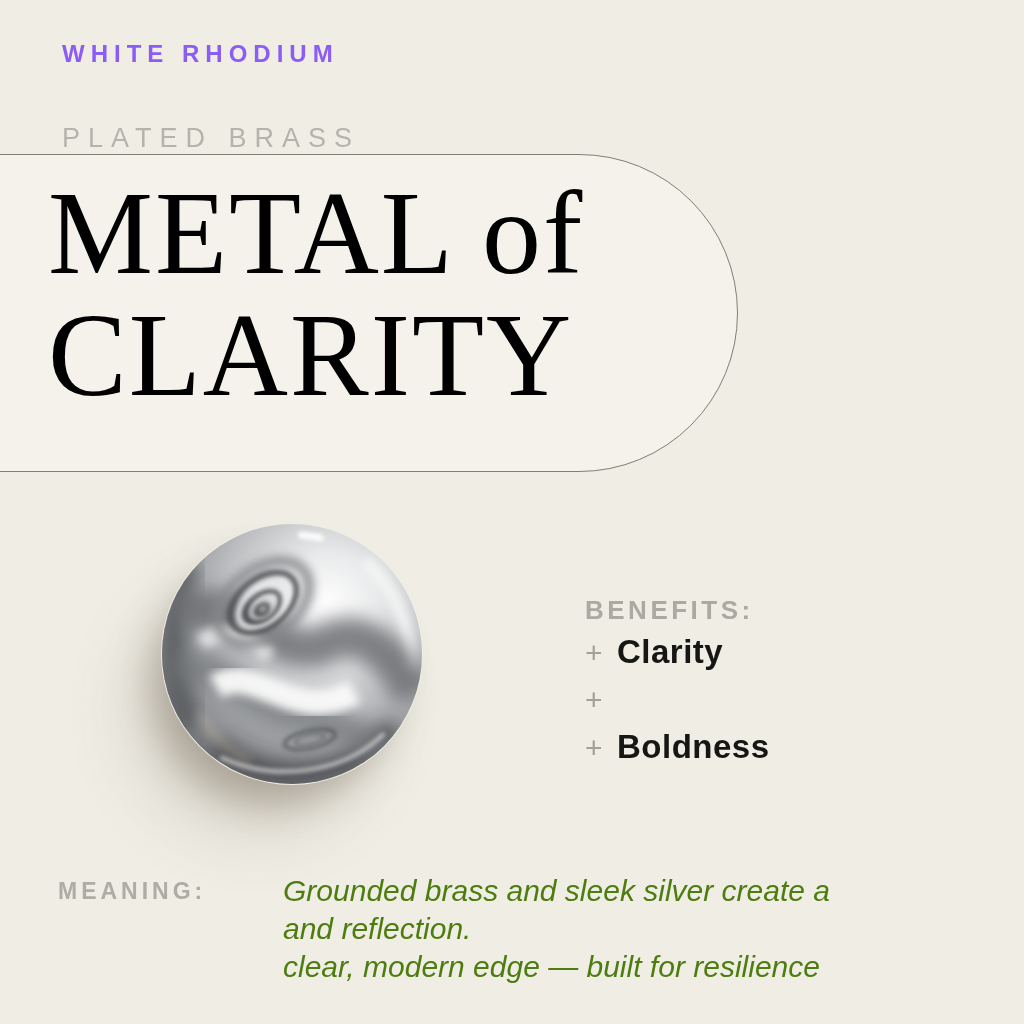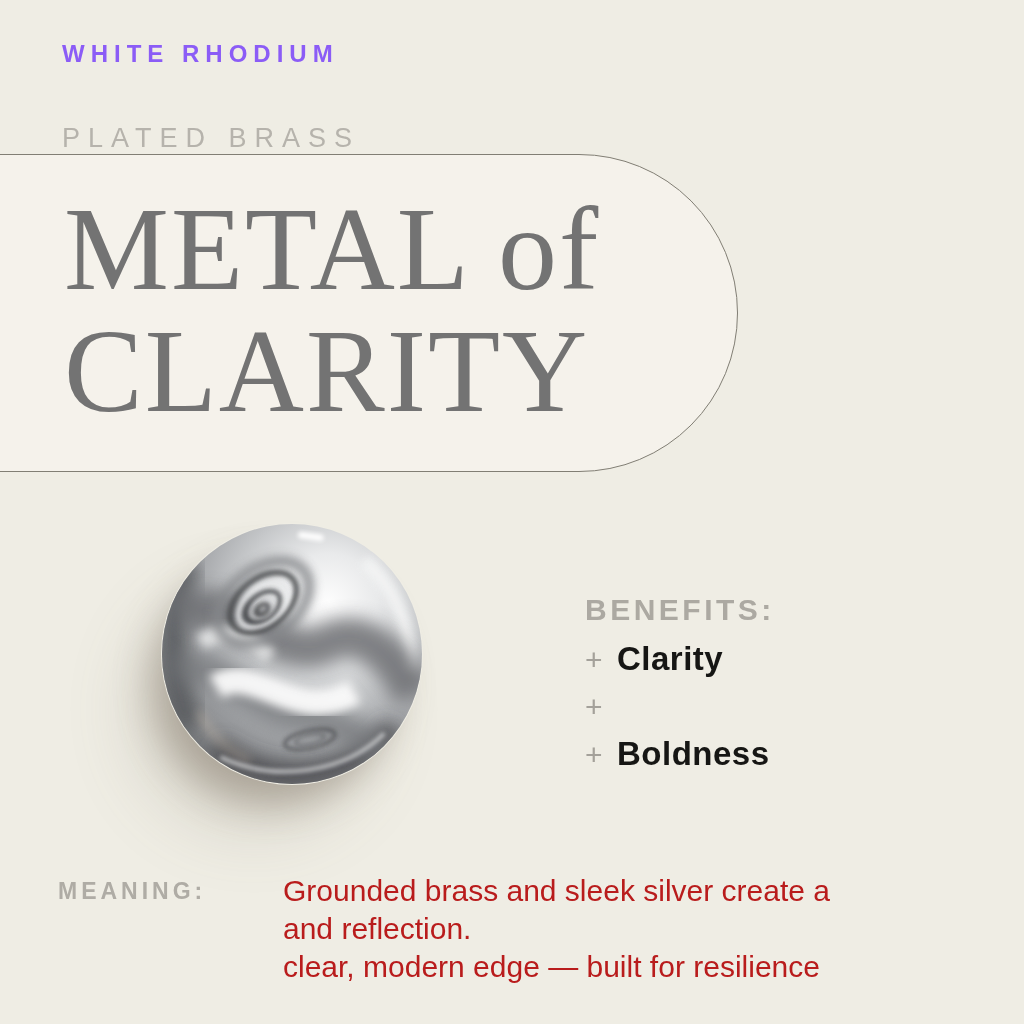--- a/index.html
+++ b/index.html
@@ -45,27 +45,27 @@
     height: 318px;
     background: #F5F2EB;
     border: 1.5px solid #817E74;
     border-radius: 0 159px 159px 0;
     box-sizing: border-box;
   }
   .card-title {
     position: absolute;
     left: 107px;            
     top: 18px;
-    margin: 16px;
+    margin: 0;
     font-family: "Liberation Serif", serif;
     font-weight: 400;
     font-size: 118px;
     line-height: 122px;
     letter-spacing: 2px;
-    color: #737373;
+    color: #000000;
     white-space: nowrap;
   }
   .card-title span { display: block; }
 
   
   .pebble-wrap {
     position: absolute;
     left: 161px;
     top: 523px;
     width: 262px;
@@ -73,26 +73,25 @@
     border-radius: 50%;
     box-shadow:
       -18px 28px 36px -8px rgba(118,108,92,0.42),
       -38px 55px 75px -18px rgba(118,108,92,0.24);
   }
   .pebble-wrap svg { display: block; width: 262px; height: 262px; }
 
   
   .benefits { position: absolute; left: 585px; top: 592px; }
   .benefits-heading {
-    font-size: 30px;
+    font-size: 26px;
     font-weight: 700;
     letter-spacing: 3.5px;
     color: #ACA9A2;
     line-height: 36px;
-    margin-bottom: 7px;
     white-space: nowrap;
   }
   .benefit-row {
     display: flex;
     align-items: baseline;
     line-height: 47px;
     white-space: nowrap;
   }
   .benefit-plus {
     width: 32px;
@@ -120,21 +119,22 @@
     flex: 0 0 225px;
     font-size: 23px;
     font-weight: 700;
     letter-spacing: 4px;
     color: #AFACA5;
     line-height: 38px;
     white-space: nowrap;
   }
   .meaning-text {
     font-size: 30px;
-    color: #b91c1c;
+    font-style: italic;
+    color: #4d7c0f;
     line-height: 38px;
   }
   .meaning-text span { display: block; white-space: nowrap; }
 </style>
 </head>
 <body>
 
 <div class="material-label">
   <div class="material-line1">WHITE RHODIUM</div>
   <div class="material-line2">PLATED BRASS</div>

